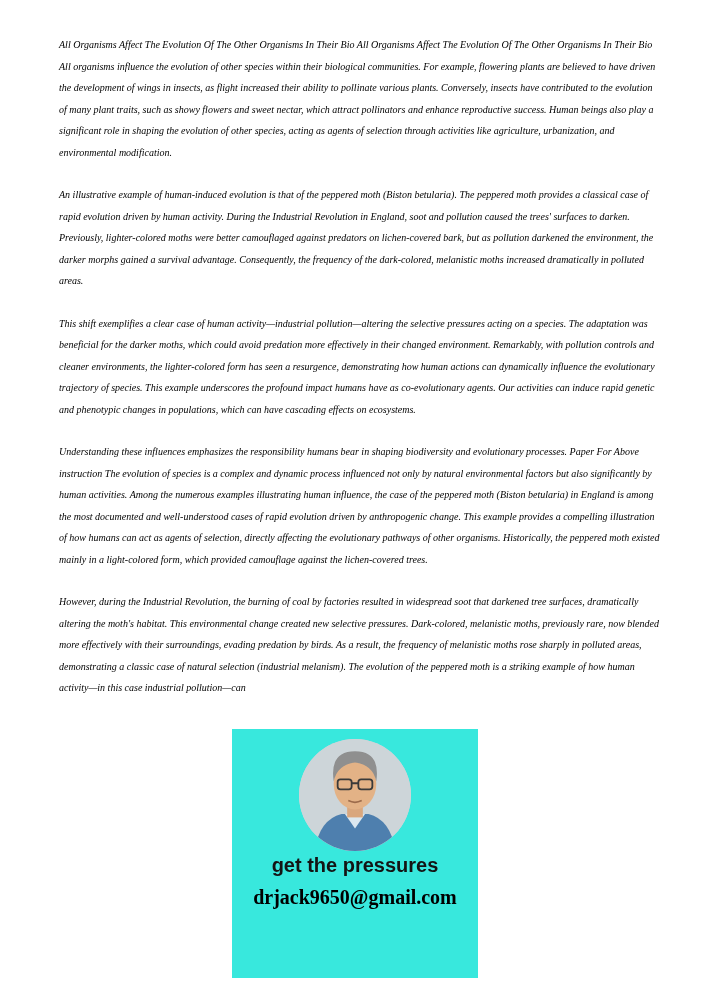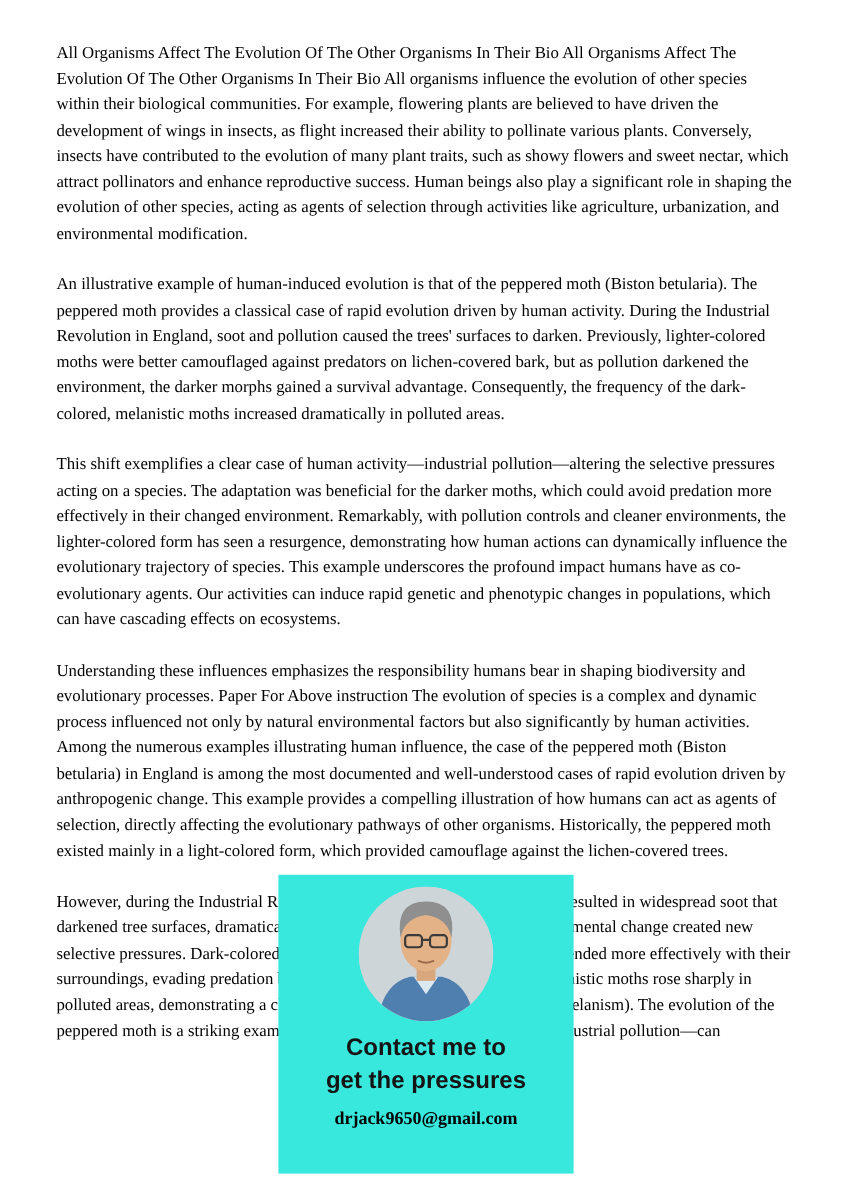--- a/index.html
+++ b/index.html
@@ -16,24 +16,25 @@
     font-family: "Liberation Serif", serif;
   }
   .content {
     position: absolute;
     left: 47px;
     top: 34px;
     width: 613px;
     color: #000000;
   }
   .content p {
-    margin: 0 0 21px 0;
-    font-size: 14px;
+    margin: 0 0 21px 12px;
+    font-size: 10px;
     line-height: 21.5px;
     text-align: left;
+    font-style: italic;
   }
   .overlay {
     position: absolute;
     left: 232px;
     top: 729px;
     width: 246px;
     height: 249px;
     background: #38e8dd;
     display: flex;
     flex-direction: column;
@@ -54,21 +55,21 @@
     font-family: "Liberation Sans", sans-serif;
     font-weight: 700;
     font-size: 20px;
     line-height: 28px;
     color: #141414;
   }
   .contact-line.first { margin-top: 8px; }
   .contact-email {
     font-family: "Liberation Serif", serif;
     font-weight: 700;
-    font-size: 15px;
+    font-size: 20px;
     line-height: 22px;
     color: #000000;
     margin-top: 7px;
   }
 </style>
 </head>
 <body>
 
 <div class="page">
 
@@ -88,18 +89,17 @@
         <path d="M41 67 L50 80 L59 67 Z" fill="#dce8f0"></path>
         <rect x="43" y="55" width="14" height="15" fill="#d9a77e"></rect>
         <ellipse cx="50" cy="40" rx="19" ry="23" fill="#e3b286"></ellipse>
         <path d="M31 38 Q27 11 50 11 Q73 11 69 38 Q66 23 50 21 Q34 23 31 38 Z" fill="#8f8f8f"></path>
         <rect x="34.5" y="36" width="12.5" height="9" rx="2.5" fill="none" stroke="#3a3a3a" stroke-width="1.6"></rect>
         <rect x="53" y="36" width="12.5" height="9" rx="2.5" fill="none" stroke="#3a3a3a" stroke-width="1.6"></rect>
         <line x1="47" y1="39.5" x2="53" y2="39.5" stroke="#3a3a3a" stroke-width="1.6"></line>
         <path d="M44 55 Q50 58 56 55" stroke="#9c6b4b" stroke-width="1.5" fill="none"></path>
       </svg>
     </div>
-    <div class="contact-line first">Contact me to</div>
     <div class="contact-line">get the pressures</div>
     <div class="contact-email">drjack9650@gmail.com</div>
   </div>
 
 </div>
 
 </body></html>

